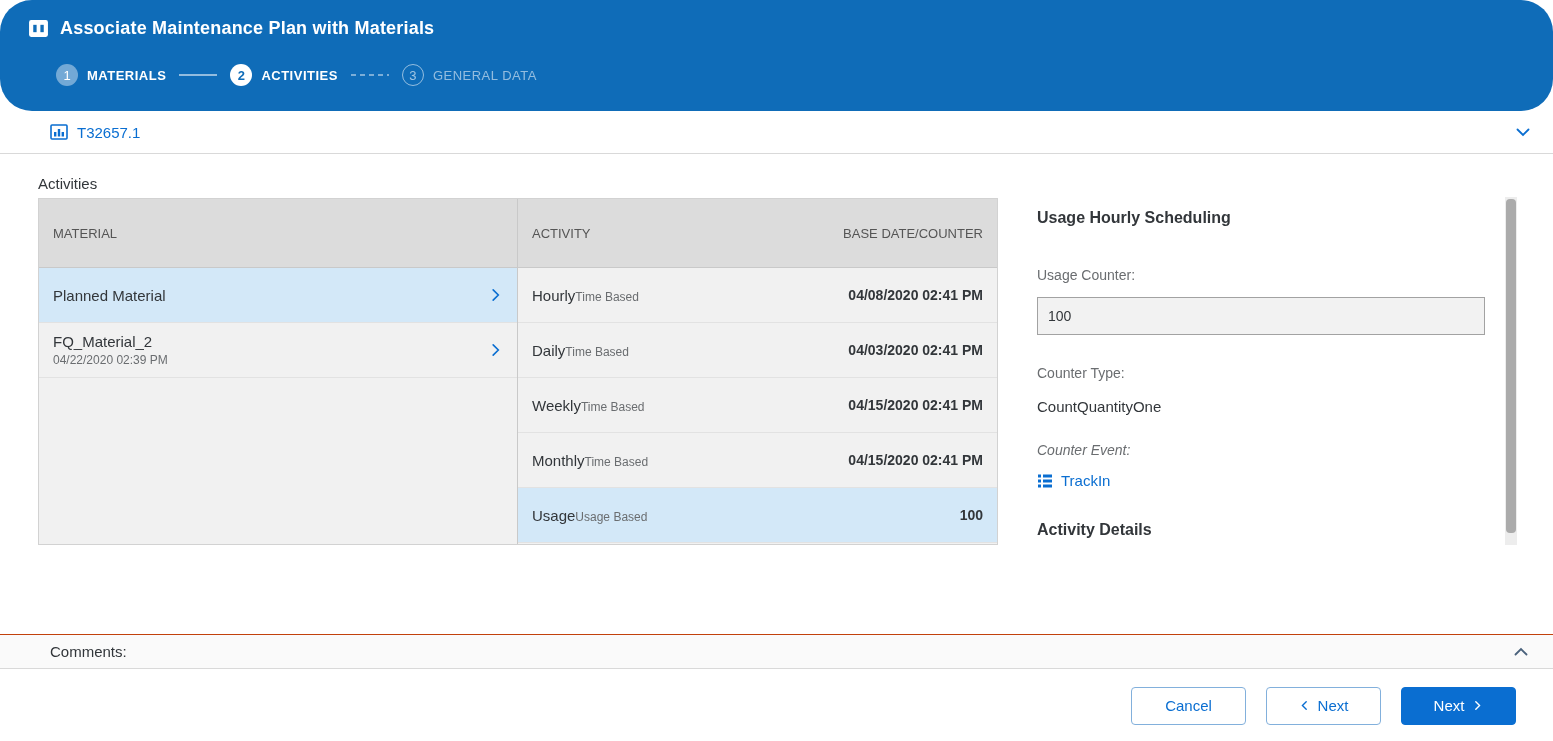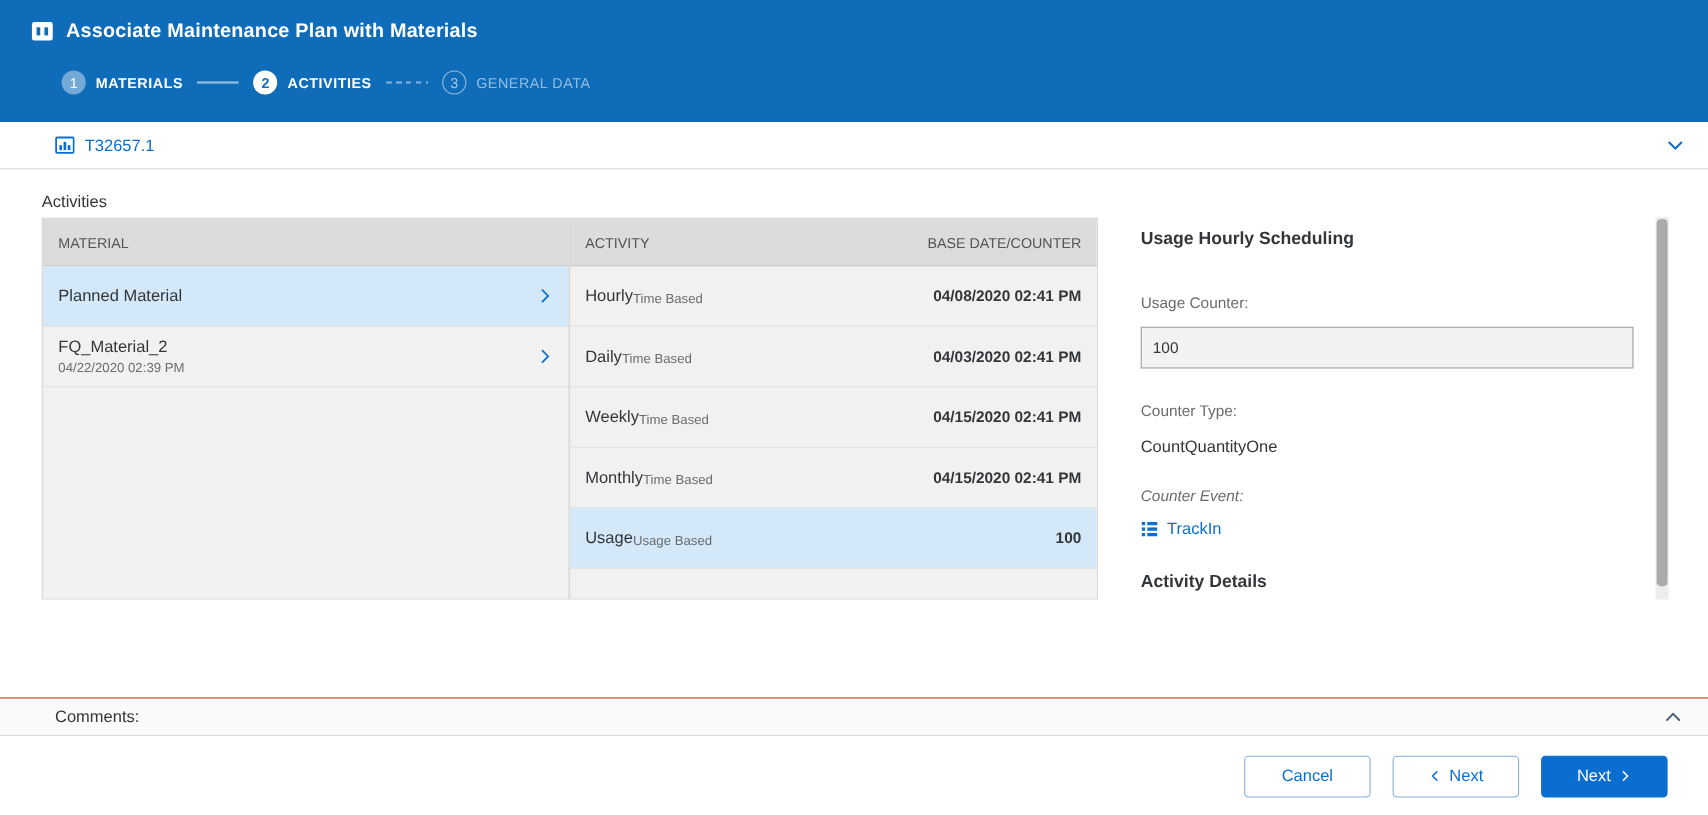--- a/index.html
+++ b/index.html
@@ -5,21 +5,21 @@
   * { box-sizing: border-box; }
   html,body { margin:0; padding:0; }
   body {
     width:1553px; height:741px; position:relative; overflow:hidden;
     background:#fff; color:#32363a;
     font-family:"Liberation Sans","DejaVu Sans",sans-serif;
   }
 
   
   .header { position:absolute; top:0; left:0; right:0; height:111px;
-    background:var(--header-blue,#0f6cb8); }
+    background:var(--header-blue,#0f6cb8);border-radius:32px; }
   .title-row { display:flex; align-items:center; gap:11px; padding:18px 0 0 28px; }
   .title-row h1 { margin:0; font-size:18px; font-weight:600; color:#fff; letter-spacing:.2px; }
   .steps { display:flex; align-items:center; margin:25px 0 0 56px; }
   .step { display:flex; align-items:center; gap:9px; cursor:pointer; }
   .circle { width:22px; height:22px; border-radius:50%; display:flex; align-items:center;
     justify-content:center; font-size:13px; }
   .step-label { color:#fff; font-size:13px; letter-spacing:.5px; font-weight:600; }
   .step.completed .circle { background:rgba(255,255,255,.42); color:#fff; }
   .step.active .circle { background:#fff; color:var(--header-blue,#0f6cb8); font-weight:700; }
   .step.upcoming .circle { border:1px solid rgba(255,255,255,.55); color:rgba(255,255,255,.6); }
@@ -33,21 +33,21 @@
   .plan-icon { margin-right:9px; display:flex; color:var(--accent-blue,#0a6ed1); }
   .plan-link { color:var(--accent-blue,#0a6ed1); font-size:15px; text-decoration:none; cursor:pointer; }
   .collapse-chevron { position:absolute; right:22px; color:var(--accent-blue,#0a6ed1); display:flex; cursor:pointer; }
 
   
   .section-label { position:absolute; left:38px; top:175px; font-size:15px; color:#32363a; }
   .table { position:absolute; left:38px; top:198px; width:960px; height:347px; display:flex;
     border:1px solid #d2d2d2; }
   .panel { width:50%; background:#f1f1f1; }
   .panel.left { border-right:1px solid #c9c9c9; }
-  .thead { height:43px; background:var(--table-header-bg,#dcdcdc); color:#555; font-size:13px;
+  .thead { height:69px; background:var(--table-header-bg,#dcdcdc); color:#555; font-size:13px;
     display:flex; align-items:center; padding:0 14px; border-bottom:1px solid #c9c9c9; }
   .thead.split { justify-content:space-between; }
 
   .mrow { position:relative; height:55px; padding:0 42px 0 14px; display:flex; flex-direction:column;
     justify-content:center; border-bottom:1px solid #e2e2e2; cursor:pointer; }
   .mrow.selected { background:var(--selected-row,#d3e8f8); }
   .rname { font-size:15px; color:#32363a; }
   .rsub { font-size:12px; color:#6a6d70; margin-top:3px; }
   .row-chev { position:absolute; right:14px; top:50%; transform:translateY(-50%);
     color:var(--accent-blue,#0a6ed1); display:flex; }

